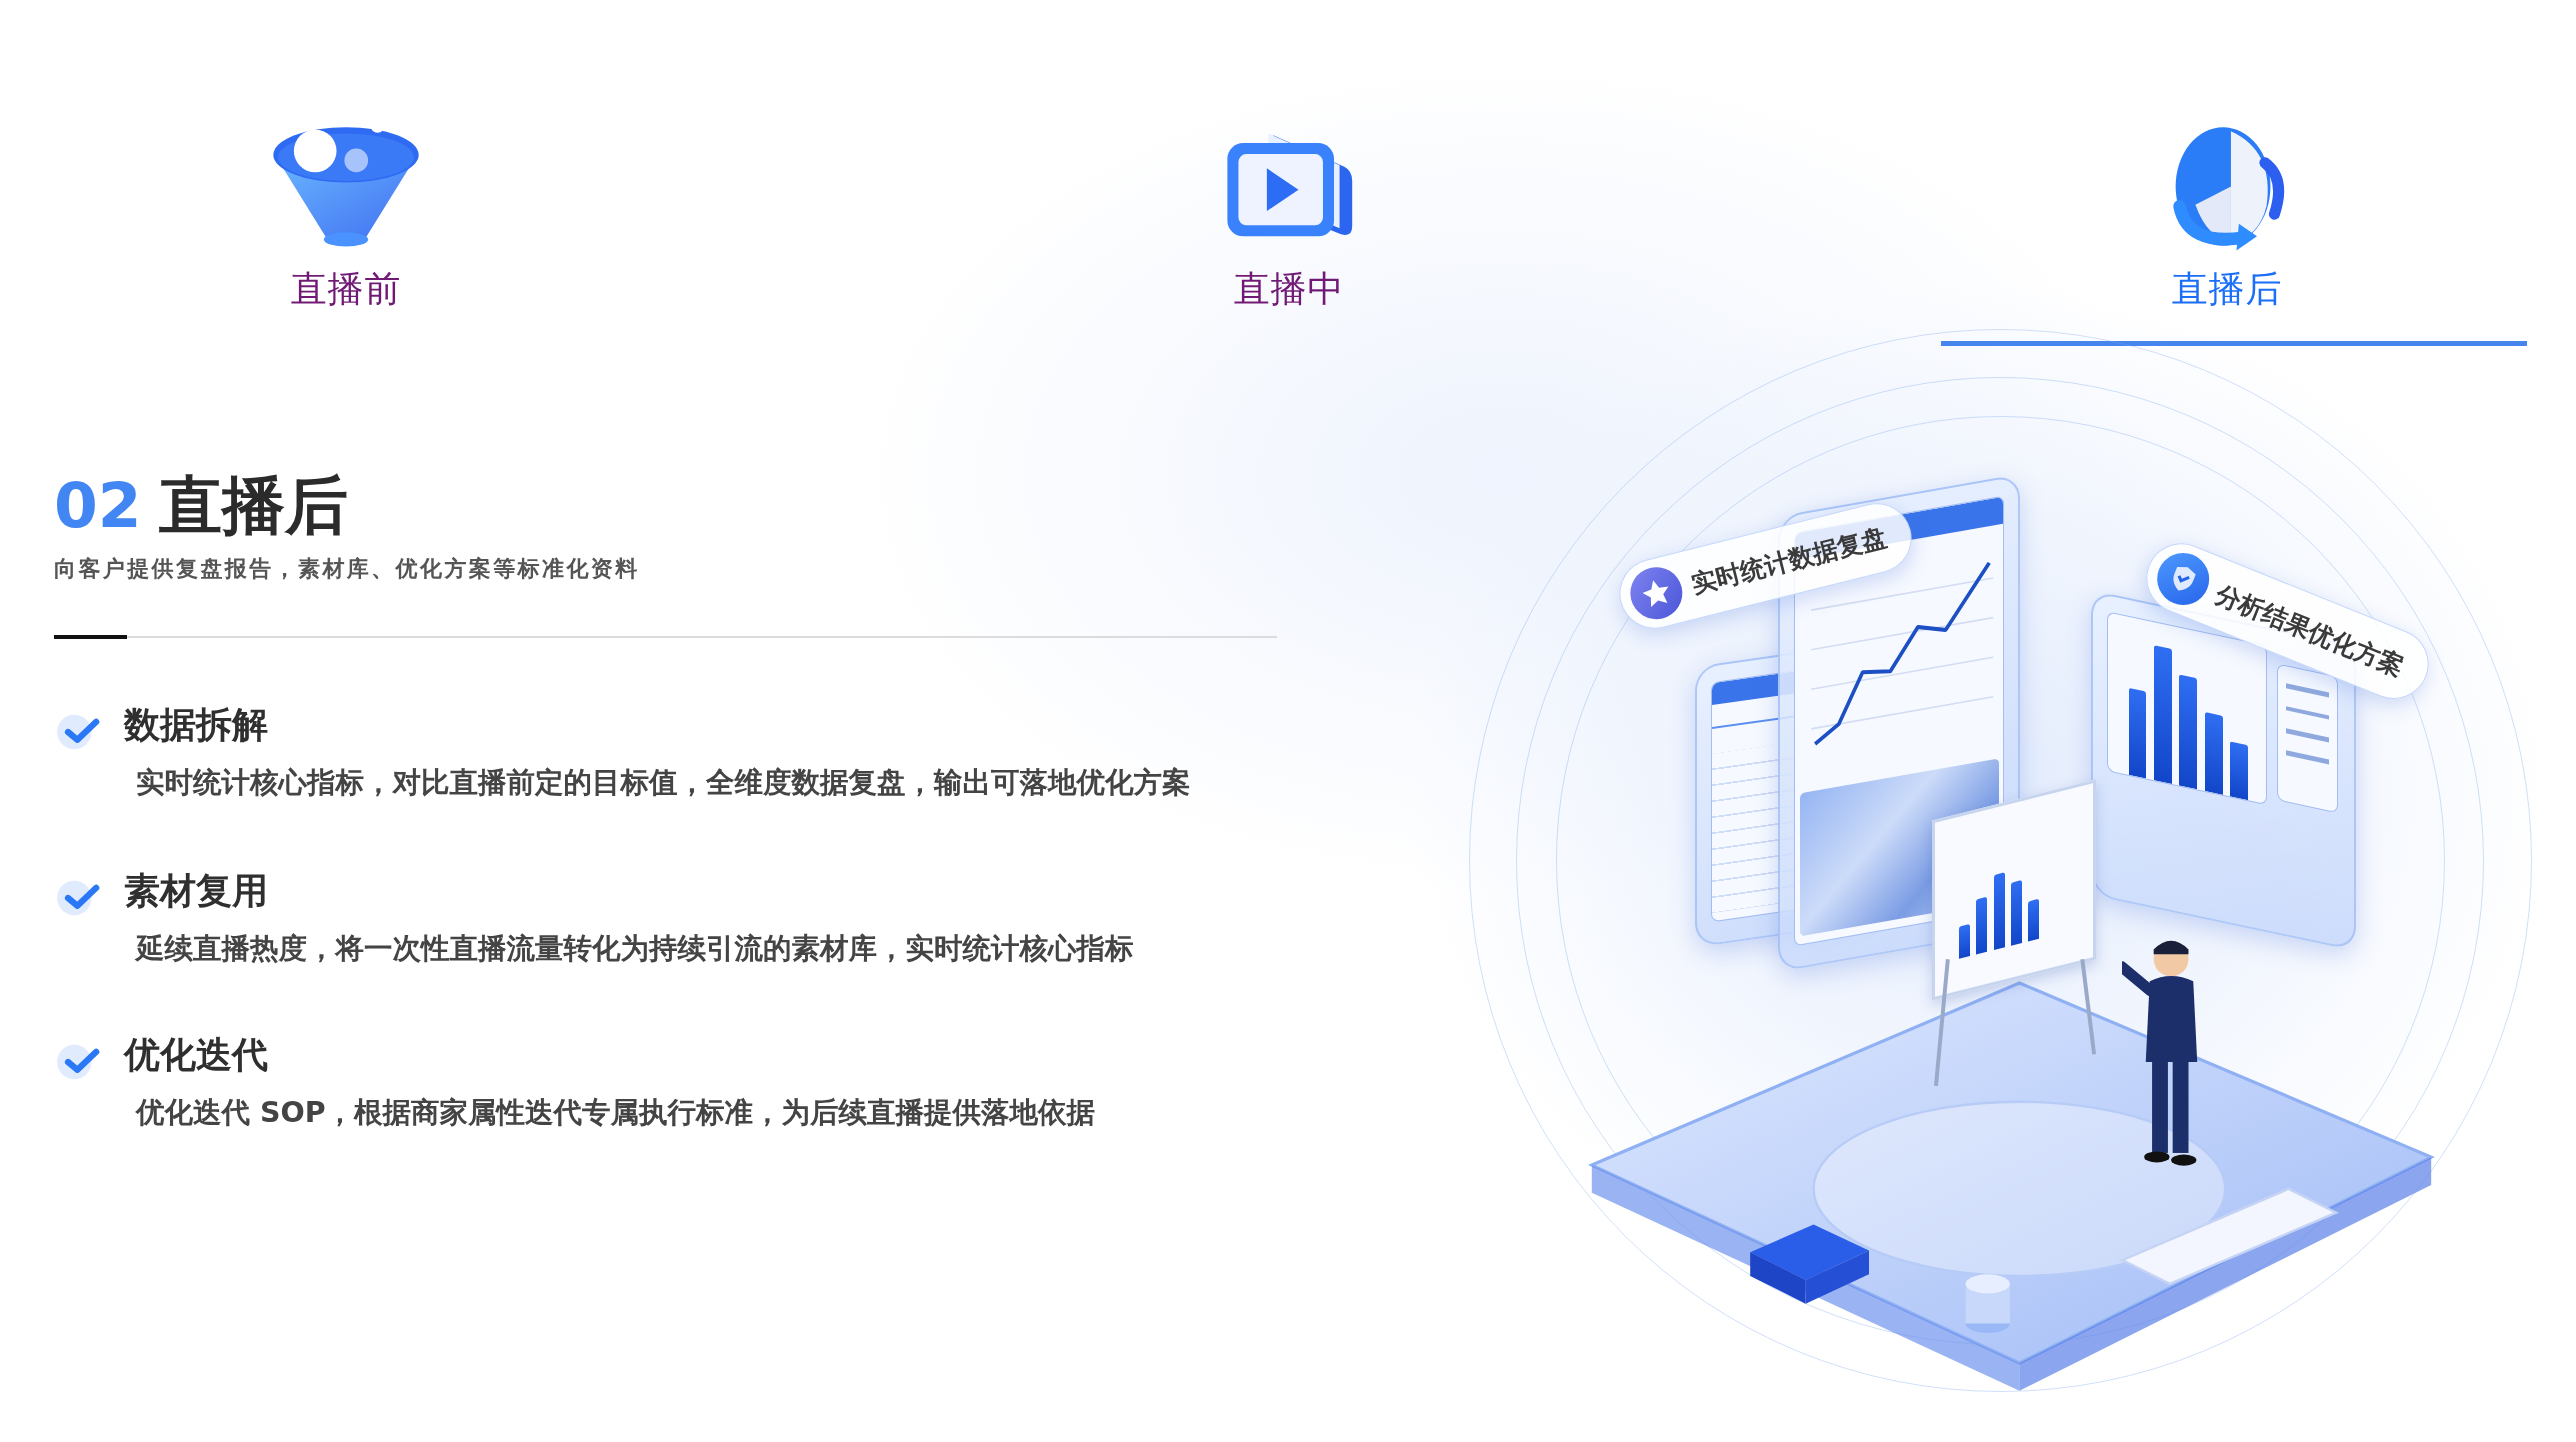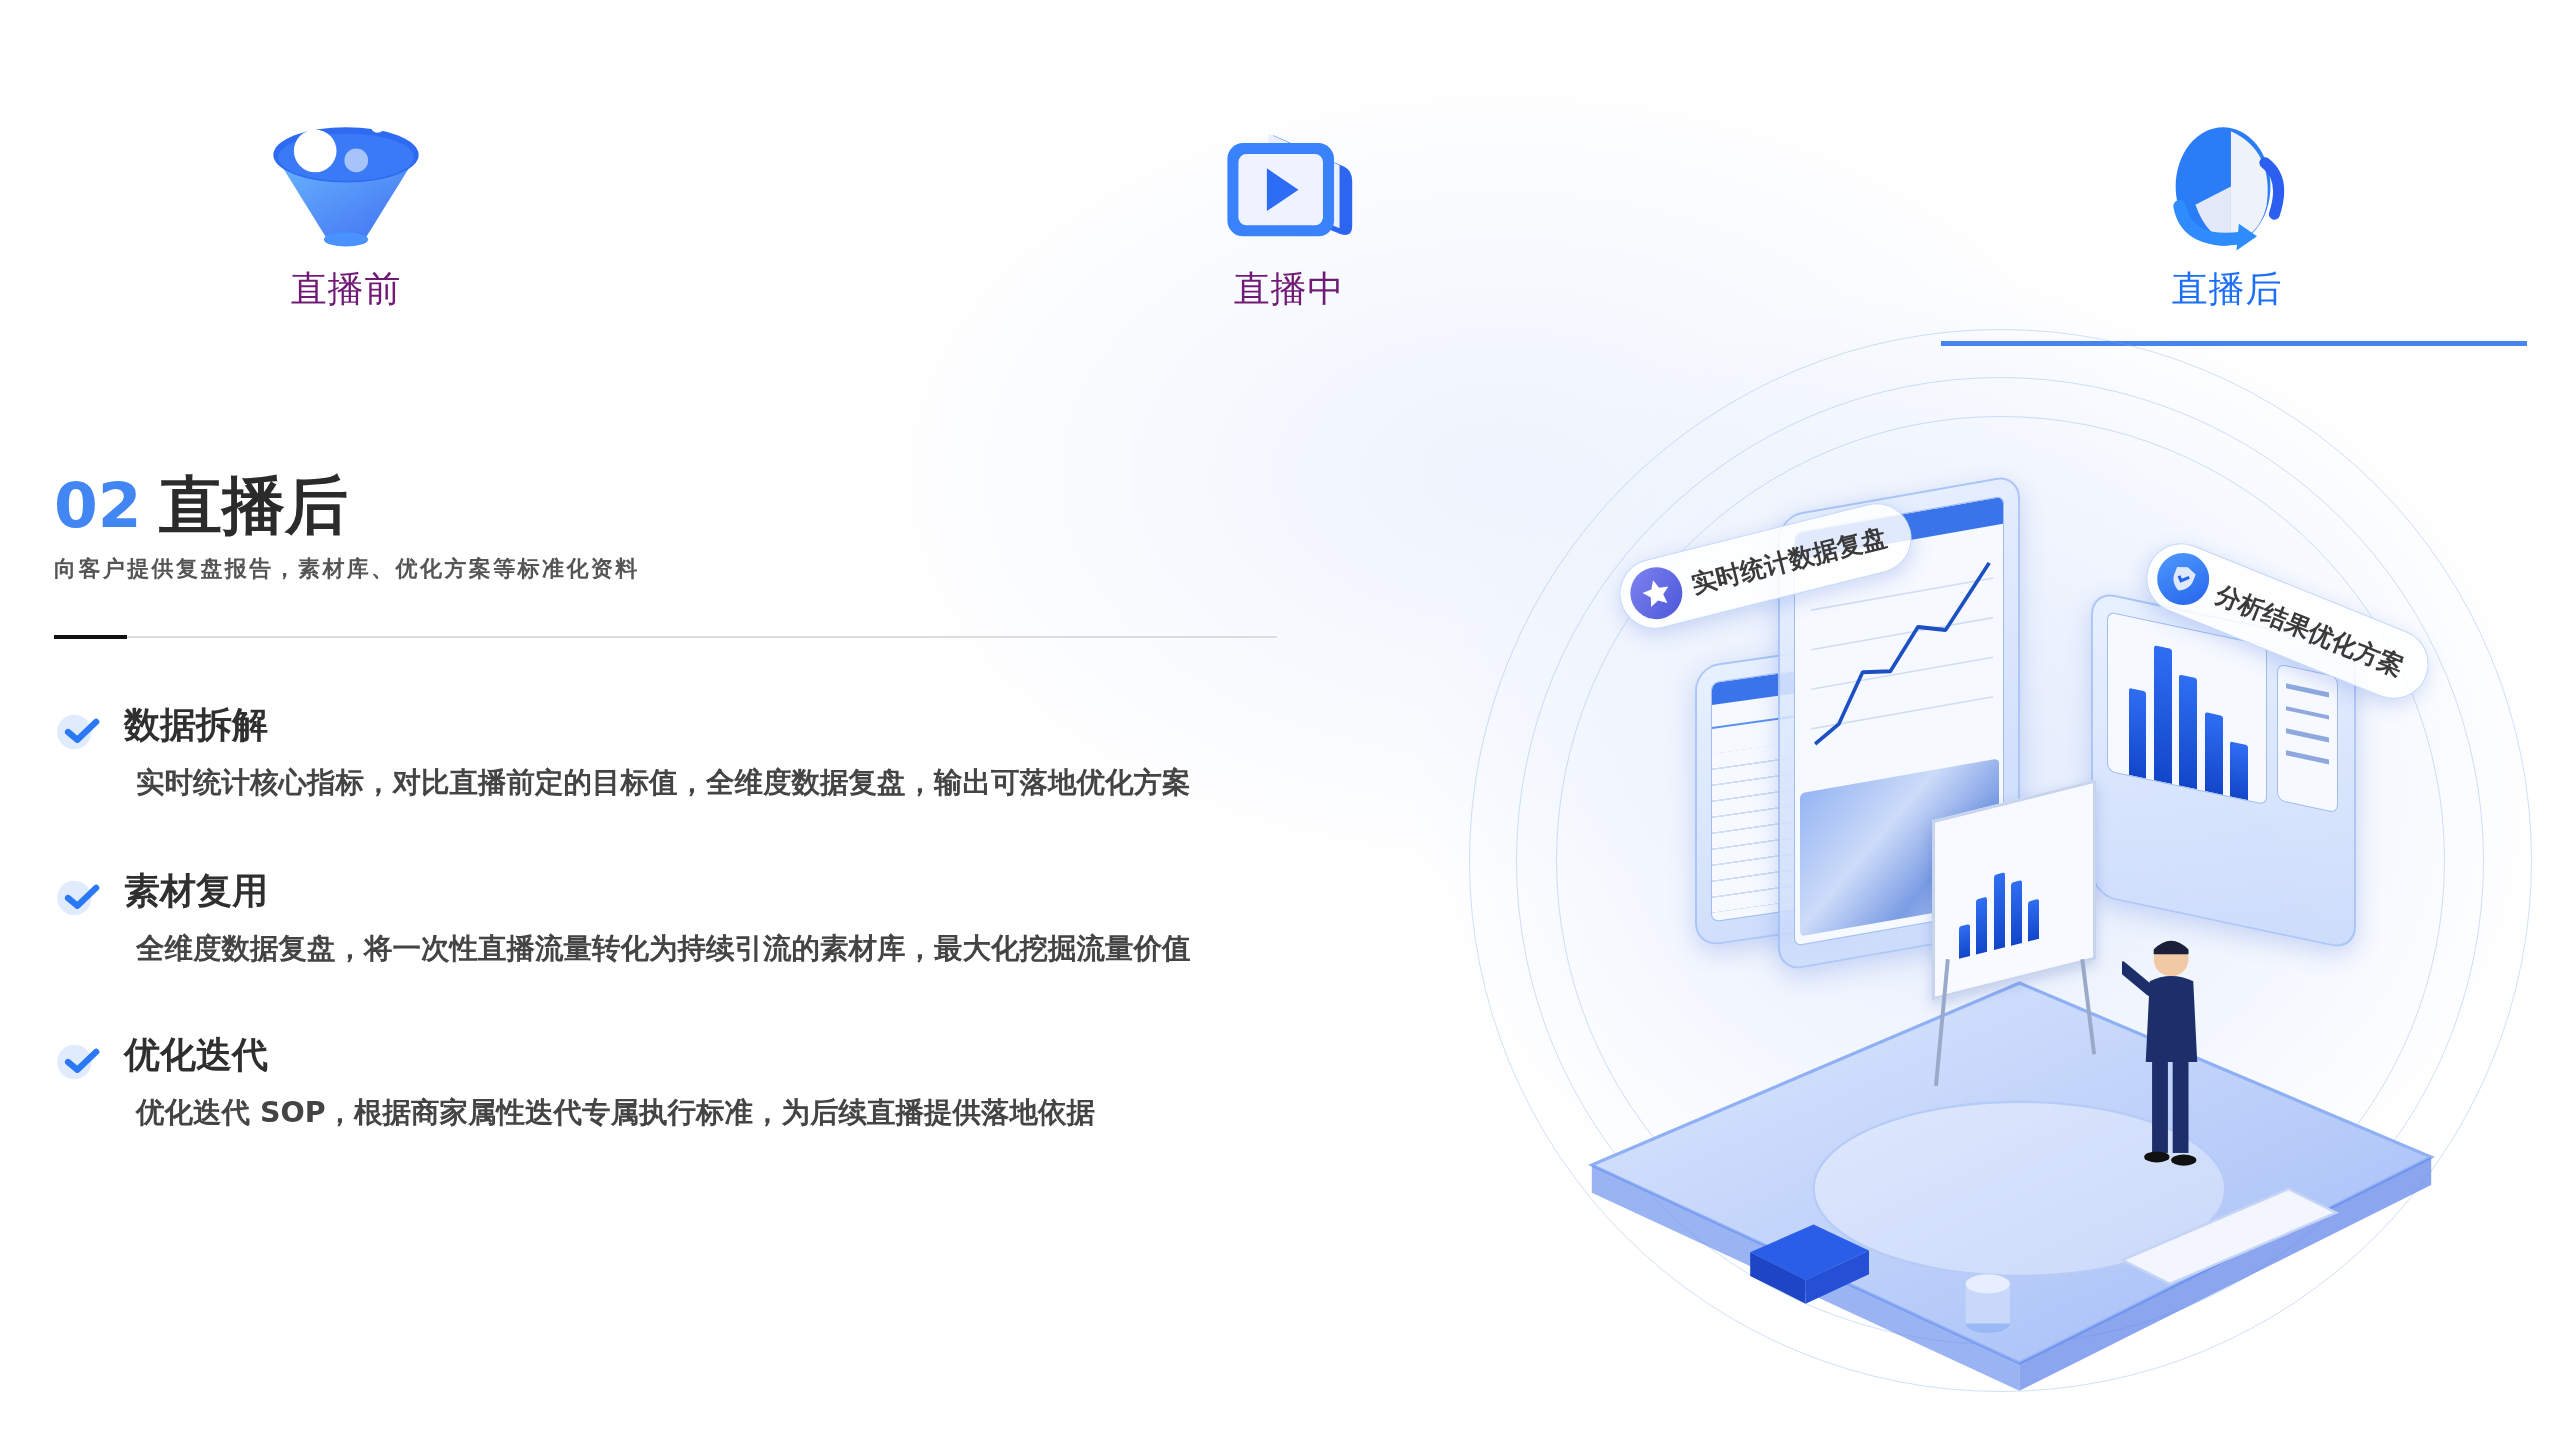--- a/index.html
+++ b/index.html
@@ -114,21 +114,21 @@
   <div class="ftitle">数据拆解</div>
   <div class="fdesc">实时统计核心指标，对比直播前定的目标值，全维度数据复盘，输出可落地优化方案</div>
 </div>
 
 <div id="feat-2" class="feature">
   <svg class="check" viewBox="0 0 60 46">
     <circle cx="24" cy="23" r="22" fill="#dbe8fd" opacity="0.85"></circle>
     <path d="M16 23 L28 33 L52 10" stroke="#2a78f5" stroke-width="8" fill="none" stroke-linecap="round" stroke-linejoin="round"></path>
   </svg>
   <div class="ftitle">素材复用</div>
-  <div class="fdesc">全维度数据复盘，将一次性直播流量转化为持续引流的素材库，最大化挖掘流量价值</div>
+  <div class="fdesc">延续直播热度，将一次性直播流量转化为持续引流的素材库，实时统计核心指标</div>
 </div>
 
 <div id="feat-3" class="feature">
   <svg class="check" viewBox="0 0 60 46">
     <circle cx="24" cy="23" r="22" fill="#dbe8fd" opacity="0.85"></circle>
     <path d="M16 23 L28 33 L52 10" stroke="#2a78f5" stroke-width="8" fill="none" stroke-linecap="round" stroke-linejoin="round"></path>
   </svg>
   <div class="ftitle">优化迭代</div>
   <div class="fdesc">优化迭代 SOP，根据商家属性迭代专属执行标准，为后续直播提供落地依据</div>
 </div>

